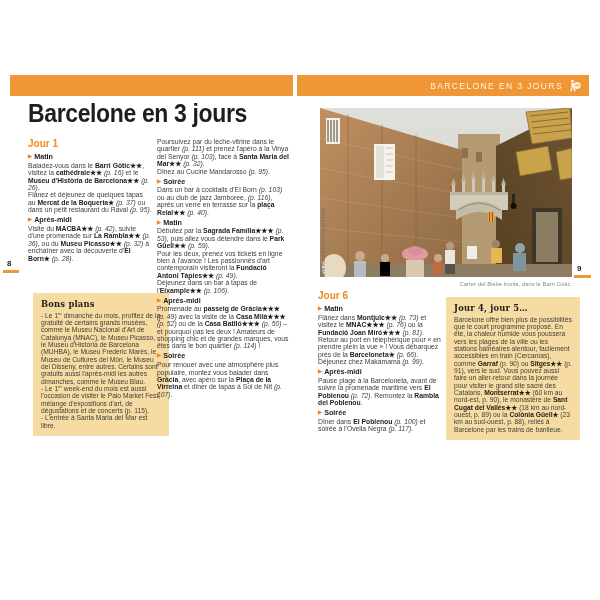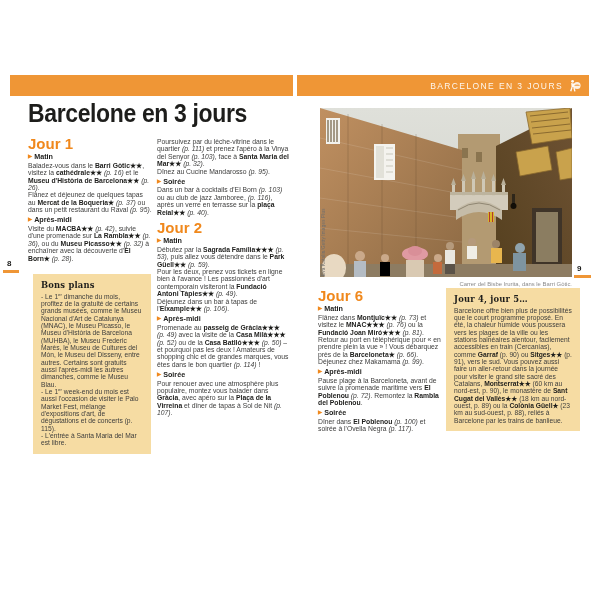--- a/index.html
+++ b/index.html
@@ -19,21 +19,21 @@
   
   .banner{background:var(--accent);height:21px;top:75px;}
   .banner-left{left:10px;width:283px;}
   .banner-right{left:297px;width:292px;display:flex;align-items:center;justify-content:flex-end;gap:5px;padding-right:7px;box-sizing:border-box;}
   .banner-text{color:rgba(255,255,255,.92);font-size:8.5px;letter-spacing:1.4px;font-weight:400;}
   
   .page-title{left:28px;top:99px;font-size:25px;font-weight:700;color:var(--ink);letter-spacing:-0.4px;transform:scaleX(.92);transform-origin:left top;white-space:nowrap;}
   
   .col{font-size:6.8px;line-height:7.4px;color:var(--body);}
   .col p{margin:0;}
-  .jour-heading{color:var(--heading-orange);font-weight:700;font-size:15px;line-height:11px;margin:0 0 3px 0;}
+  .jour-heading{color:var(--heading-orange);font-weight:700;font-size:10px;line-height:11px;margin:0 0 3px 0;}
   .sec-label{font-weight:700;color:var(--ink);font-size:7.2px;line-height:8.6px;margin:1.6px 0 0.6px 0;}
   .arrow{color:var(--heading-orange);font-size:5.4px;margin-right:2px;vertical-align:0.6px;}
   .b{font-weight:700;color:var(--ink);}
   .i{font-style:italic;}
   sup{font-size:4.4px;vertical-align:super;line-height:0;}
   
   .panel{background:var(--cream);box-sizing:border-box;padding:6px 8px 7px 8px;}
   .panel-title{font-family:"DejaVu Serif","Liberation Serif",serif;font-weight:700;font-size:8.4px;color:var(--ink);margin:0 0 2.5px 0;letter-spacing:.2px;}
   .panel p{margin:0;font-size:6.7px;line-height:7.35px;}
   
@@ -66,33 +66,32 @@
 
 <div class="abs col" style="left:28px;top:138px;width:124px;">
   <div class="jour-heading">Jour 1</div>
   <div class="sec-label"><span class="arrow">▶</span><span>Matin</span></div>
   <p><span>Baladez-vous dans le </span><span class="b">Barri Gòtic★★</span><span>, visitez la </span><span class="b">cathédrale★★</span><span> </span><span class="i">(p. 16)</span><span> et le </span><span class="b">Museu d'Història de Barcelona★★</span><span> </span><span class="i">(p. 26)</span><span>.</span></p>
   <p><span>Flânez et déjeunez de quelques tapas au </span><span class="b">Mercat de la Boqueria★</span><span> </span><span class="i">(p. 37)</span><span> ou dans un petit restaurant du Raval </span><span class="i">(p. 95)</span><span>.</span></p>
   <div class="sec-label"><span class="arrow">▶</span><span>Après-midi</span></div>
   <p><span>Visite du </span><span class="b">MACBA★★</span><span> </span><span class="i">(p. 42)</span><span>, suivie d'une promenade sur </span><span class="b">La Rambla★★</span><span> </span><span class="i">(p. 36)</span><span>, ou du </span><span class="b">Museu Picasso★★</span><span> </span><span class="i">(p. 32)</span><span> à enchaîner avec la découverte d'</span><span class="b">El Born★</span><span> </span><span class="i">(p. 28)</span><span>.</span></p>
 </div>
 
-<div class="abs panel" style="left:33px;top:274px;width:118px;">
+<div class="abs panel" style="left:33px;top:293px;width:136px;">
   <div class="panel-title">Bons plans</div>
   <p><span>- Le 1</span><sup>er</sup><span> dimanche du mois, profitez de la gratuité de certains grands musées, comme le Museu Nacional d'Art de Catalunya (MNAC), le Museu Picasso, le Museu d'Història de Barcelona (MUHBA), le Museu Frederic Marès, le Museu de Cultures del Món, le Museu del Disseny, entre autres. Certains sont gratuits aussi l'après-midi les autres dimanches, comme le Museu Blau.</span></p>
   <p><span>- Le 1</span><sup>er</sup><span> week-end du mois est aussi l'occasion de visiter le Palo Market Fest, mélange d'expositions d'art, de dégustations et de concerts (p. 115).</span></p>
   <p><span>- L'entrée à Santa Maria del Mar est libre.</span></p>
 </div>
 
 <div class="abs col" style="left:157px;top:138px;width:132px;">
   <p><span>Poursuivez par du lèche-vitrine dans le quartier </span><span class="i">(p. 111)</span><span> et prenez l'apéro à la Vinya del Senyor </span><span class="i">(p. 103)</span><span>, face à </span><span class="b">Santa Maria del Mar★★</span><span> </span><span class="i">(p. 32)</span><span>.</span></p>
   <p><span>Dînez au Cucine Mandarosso </span><span class="i">(p. 95)</span><span>.</span></p>
   <div class="sec-label"><span class="arrow">▶</span><span>Soirée</span></div>
   <p><span>Dans un bar à cocktails d'El Born </span><span class="i">(p. 103)</span><span> ou au club de jazz Jamboree, </span><span class="i">(p. 116)</span><span>, après un verre en terrasse sur la </span><span class="b">plaça Reial★★</span><span> </span><span class="i">(p. 40)</span><span>.</span></p>
-  <div class="jour-heading" style="margin-top:6px;">Jour 2</div>
   <div class="sec-label"><span class="arrow">▶</span><span>Matin</span></div>
   <p><span>Débutez par la </span><span class="b">Sagrada Família★★★</span><span> </span><span class="i">(p. 53)</span><span>, puis allez vous détendre dans le </span><span class="b">Park Güell★★</span><span> </span><span class="i">(p. 59)</span><span>.</span></p>
   <p><span>Pour les deux, prenez vos tickets en ligne bien à l'avance ! Les passionnés d'art contemporain visiteront la </span><span class="b">Fundació Antoni Tàpies★★</span><span> </span><span class="i">(p. 49)</span><span>.</span></p>
   <p><span>Déjeunez dans un bar à tapas de l'</span><span class="b">Eixample★★</span><span> </span><span class="i">(p. 106)</span><span>.</span></p>
   <div class="sec-label"><span class="arrow">▶</span><span>Après-midi</span></div>
   <p><span>Promenade au </span><span class="b">passeig de Gràcia★★★</span><span> </span><span class="i">(p. 49)</span><span> avec la visite de la </span><span class="b">Casa Milà★★★</span><span> </span><span class="i">(p. 52)</span><span> ou de la </span><span class="b">Casa Batlló★★★</span><span> </span><span class="i">(p. 50)</span><span> – et pourquoi pas les deux ! Amateurs de shopping chic et de grandes marques, vous êtes dans le bon quartier </span><span class="i">(p. 114)</span><span> !</span></p>
   <div class="sec-label"><span class="arrow">▶</span><span>Soirée</span></div>
   <p><span>Pour renouer avec une atmosphère plus populaire, montez vous balader dans </span><span class="b">Gràcia</span><span>, avec apéro sur la </span><span class="b">Plaça de la Virreina</span><span> et dîner de tapas à Sol de Nit </span><span class="i">(p. 107)</span><span>.</span></p>
 </div>
 
@@ -238,16 +237,16 @@
   <div class="jour-heading">Jour 6</div>
   <div class="sec-label"><span class="arrow">▶</span><span>Matin</span></div>
   <p><span>Flânez dans </span><span class="b">Montjuïc★★</span><span> </span><span class="i">(p. 73)</span><span> et visitez le </span><span class="b">MNAC★★★</span><span> </span><span class="i">(p. 76)</span><span> ou la </span><span class="b">Fundació Joan Miró★★★</span><span> </span><span class="i">(p. 81)</span><span>.</span></p>
   <p><span>Retour au port en téléphérique pour « en prendre plein la vue » ! Vous débarquez près de la </span><span class="b">Barceloneta★</span><span> </span><span class="i">(p. 66)</span><span>. Déjeunez chez Makamama </span><span class="i">(p. 99)</span><span>.</span></p>
   <div class="sec-label"><span class="arrow">▶</span><span>Après-midi</span></div>
   <p><span>Pause plage à la Barceloneta, avant de suivre la promenade maritime vers </span><span class="b">El Poblenou</span><span> </span><span class="i">(p. 72)</span><span>. Remontez la </span><span class="b">Rambla del Poblenou</span><span>.</span></p>
   <div class="sec-label"><span class="arrow">▶</span><span>Soirée</span></div>
   <p><span>Dîner dans </span><span class="b">El Poblenou</span><span> </span><span class="i">(p. 100)</span><span> et soirée à l'Ovella Negra </span><span class="i">(p. 117)</span><span>.</span></p>
 </div>
 
-<div class="abs panel" style="left:446px;top:288px;width:134px;">
+<div class="abs panel" style="left:446px;top:297px;width:134px;">
   <div class="panel-title">Jour 4, jour 5…</div>
   <p><span>Barcelone offre bien plus de possibilités que le court programme proposé. En été, la chaleur humide vous poussera vers les plages de la ville ou les stations balnéaires alentour, facilement accessibles en train (Cercanías), comme </span><span class="b">Garraf</span><span> (p. 90) ou </span><span class="b">Sitges★★</span><span> (p. 91), vers le sud. Vous pouvez aussi faire un aller-retour dans la journée pour visiter le grand site sacré des Catalans, </span><span class="b">Montserrat★★</span><span> (60 km au nord-est, p. 90), le monastère de </span><span class="b">Sant Cugat del Vallès★★</span><span> (18 km au nord-ouest, p. 89) ou la </span><span class="b">Colònia Güell★</span><span> (23 km au sud-ouest, p. 88), reliés à Barcelone par les trains de banlieue.</span></p>
 </div>
 
 </body></html>

